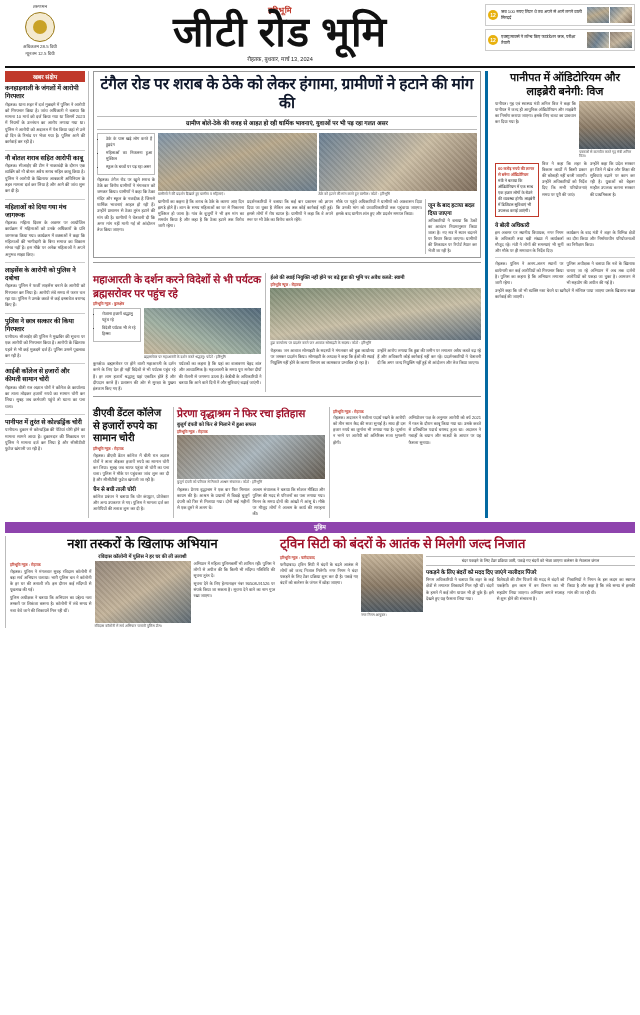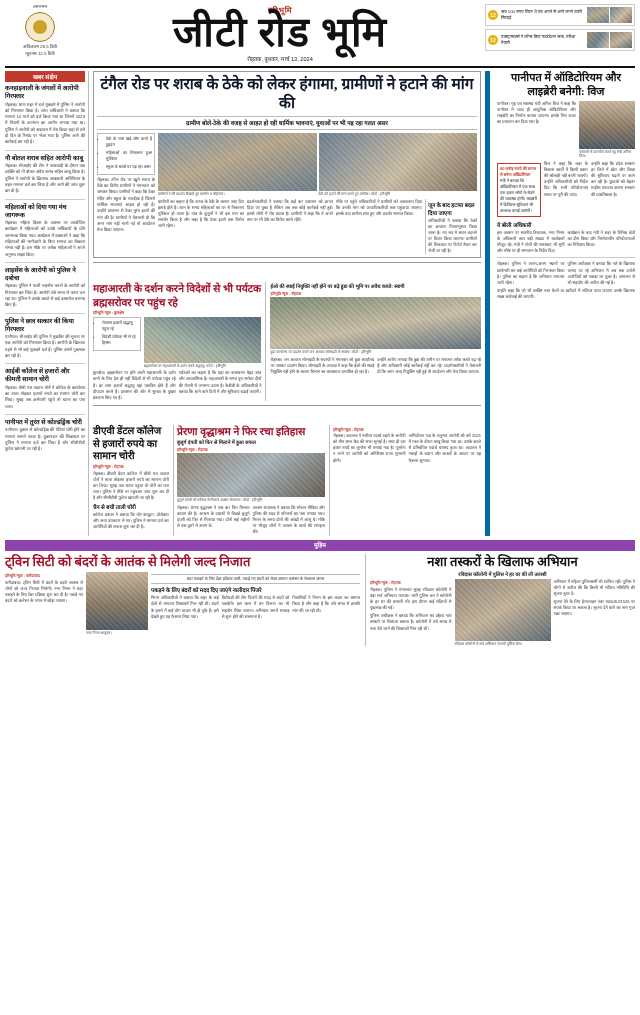--- a/index.html
+++ b/index.html
@@ -40,21 +40,21 @@
     font-size:5px;display:flex;align-items:center;justify-content:center;font-weight:bold;flex:none;
   }
   .promo-txt { font-size:4.3px; line-height:1.45; flex:1; color:#222; }
   .promo-thumbs { display:flex; gap:1px; }
   .promo-thumb { width:22px;height:16px; }
 
   
   .body-wrap { display:flex; gap:4px; margin-top:3px; }
   .col-left { width:84px; flex:none; border-right:1px solid #bbb; padding-right:3px; }
   .col-mid { flex:1; }
-  .col-right { width:150px; flex:none; border-left:5px solid #0369a1; padding-left:7px; }
+  .col-right { width:150px; flex:none; border-left:3px solid #0369a1; padding-left:7px; }
 
   
   .rail-head {
     background:#c0392b;color:#fff;font-size:6px;font-weight:bold;text-align:center;
     padding:1.5px 0;margin-bottom:2px;
   }
   .rail-item { margin-bottom:4px; }
   .rail-title { font-size:6.4px; font-weight:bold; color:#111; line-height:1.25; margin-bottom:1.5px; font-family:"Liberation Serif", serif; }
   .rail-body { font-size:4.2px; line-height:1.5; color:#333; text-align:justify; }
   .rail-sep { border-top:1px solid #ccc; margin:3px 0; }
@@ -75,21 +75,21 @@
   .photo-row { display:flex; gap:2px; }
   .photo { position:relative; overflow:hidden; }
   .caption { font-size:3.6px; color:#444; margin-top:1px; line-height:1.3; }
   .bullets { border:1px solid #bbb; padding:2px; font-size:4px; line-height:1.5; color:#222; }
   .bullets li{ margin:0 0 2px 0; }
   .bullets ul{ margin:0; padding-left:6px; }
   .sub-head { font-size:5.6px; font-weight:bold; color:#111; margin:2px 0 1px; font-family:"Liberation Serif", serif; }
   .txt { font-size:4.1px; line-height:1.5; text-align:justify; color:#333; }
 
   
-  .sec { margin-top:4px; border-top:1px solid #999; padding-top:19px; }
+  .sec { margin-top:4px; border-top:1px solid #999; padding-top:10px; }
   .sec-head {
     font-family:"Liberation Serif", serif; font-weight:bold; color:#a0122b;
     font-size:10.5px; line-height:1.25;
   }
   .sec-head.dark { color:#111; }
   .sec-sub { font-size:5px; font-weight:bold; color:#222; margin-top:1px; }
   .byline { font-size:3.8px; color:#c0392b; font-weight:bold; margin:1.5px 0; }
 
   
   .r-head {
@@ -348,56 +348,56 @@
         <div style="flex:1" class="r-txt">पुलिस अधीक्षक ने बताया कि नशे के खिलाफ चलाए जा रहे अभियान में अब तक दर्जनों आरोपियों को पकड़ा जा चुका है। आमजन से भी सहयोग की अपील की गई है।</div>
       </div>
       <div class="r-txt" style="margin-top:2px">उन्होंने कहा कि जो भी व्यक्ति नशा बेचने या खरीदने में संलिप्त पाया जाएगा उसके खिलाफ सख्त कार्रवाई की जाएगी।</div>
     </div>
   </div>
 
   <div class="strip">मुहिम</div>
 
   <div style="display:flex;gap:5px;margin-top:3px">
 
-    <div style="flex:1.05">
-      <div class="bot-head">ट्विन सिटी को बंदरों के आतंक से मिलेगी जल्द निजात</div>
-      <div style="display:flex;gap:3px;margin-top:2px">
-        <div style="width:78px">
-          <div class="byline">हरिभूमि न्यूज : फरीदाबाद</div>
-          <div class="txt">फरीदाबाद। ट्विन सिटी में बंदरों के बढ़ते आतंक से लोगों को जल्द निजात मिलेगी। नगर निगम ने बंदर पकड़ने के लिए टेंडर प्रक्रिया शुरू कर दी है। पकड़े गए बंदरों को कलेसर के जंगल में छोड़ा जाएगा।</div>
-        </div>
-        <div style="width:62px">
-          <div class="photo portrait noise" style="height:58px"></div>
-          <div class="caption">नगर निगम आयुक्त।</div>
-        </div>
-        <div style="flex:1">
-          <div class="mini-note">बंदर पकड़ने के लिए टेंडर प्रक्रिया जारी, पकड़े गए बंदरों को भेजा जाएगा कलेसर के मेवलाल जंगल</div>
-          <div class="sub-head">पकड़ने के लिए बंदरों को मदद दिए जाएंगे नालीदार पिंजरे</div>
-          <div style="display:flex;gap:3px">
-            <div style="flex:1" class="txt">निगम अधिकारियों ने बताया कि शहर के कई क्षेत्रों से लगातार शिकायतें मिल रही थीं। बंदरों के हमले में कई लोग घायल भी हो चुके हैं। इसे देखते हुए यह फैसला लिया गया।</div>
-            <div style="flex:1" class="txt">विशेषज्ञों की टीम पिंजरों की मदद से बंदरों को पकड़ेगी। इस काम में वन विभाग का भी सहयोग लिया जाएगा। अभियान अगले सप्ताह से शुरू होने की संभावना है।</div>
-            <div style="flex:1" class="txt">निवासियों ने निगम के इस कदम का स्वागत किया है और कहा है कि लंबे समय से इसकी मांग की जा रही थी।</div>
-          </div>
-        </div>
-      </div>
-    </div>
-
     <div style="width:270px;border-left:1px solid #bbb;padding-left:4px">
       <div class="bot-head dark" style="color:#111;text-align:center">नशा तस्करों के खिलाफ अभियान</div>
       <div class="sec-sub" style="text-align:center">रविदास कॉलोनी में पुलिस ने हर घर की ली तलाशी</div>
       <div style="display:flex;gap:3px;margin-top:2px">
         <div style="flex:1">
           <div class="byline">हरिभूमि न्यूज : रोहतक</div>
           <div class="txt">रोहतक। पुलिस ने मंगलवार सुबह रविदास कॉलोनी में बड़ा सर्च अभियान चलाया। भारी पुलिस बल ने कॉलोनी के हर घर की तलाशी ली। इस दौरान कई संदिग्धों से पूछताछ की गई।</div>
           <div class="txt" style="margin-top:2px">पुलिस अधीक्षक ने बताया कि अभियान का उद्देश्य नशा तस्करों पर शिकंजा कसना है। कॉलोनी में लंबे समय से नशा बेचे जाने की शिकायतें मिल रही थीं।</div>
         </div>
         <div style="width:96px">
           <div class="photo ph ph-b noise" style="height:62px"></div>
           <div class="caption">रविदास कॉलोनी में सर्च अभियान चलाती पुलिस टीम।</div>
         </div>
         <div style="flex:1">
           <div class="txt">अभियान में महिला पुलिसकर्मी भी शामिल रहीं। पुलिस ने लोगों से अपील की कि किसी भी संदिग्ध गतिविधि की सूचना तुरंत दें।</div>
           <div class="txt" style="margin-top:2px">सूचना देने के लिए हेल्पलाइन नंबर 90508-91526 पर संपर्क किया जा सकता है। सूचना देने वाले का नाम गुप्त रखा जाएगा।</div>
         </div>
       </div>
     </div>
+
+    <div style="flex:1.05">
+      <div class="bot-head">ट्विन सिटी को बंदरों के आतंक से मिलेगी जल्द निजात</div>
+      <div style="display:flex;gap:3px;margin-top:2px">
+        <div style="width:78px">
+          <div class="byline">हरिभूमि न्यूज : फरीदाबाद</div>
+          <div class="txt">फरीदाबाद। ट्विन सिटी में बंदरों के बढ़ते आतंक से लोगों को जल्द निजात मिलेगी। नगर निगम ने बंदर पकड़ने के लिए टेंडर प्रक्रिया शुरू कर दी है। पकड़े गए बंदरों को कलेसर के जंगल में छोड़ा जाएगा।</div>
+        </div>
+        <div style="width:62px">
+          <div class="photo portrait noise" style="height:58px"></div>
+          <div class="caption">नगर निगम आयुक्त।</div>
+        </div>
+        <div style="flex:1">
+          <div class="mini-note">बंदर पकड़ने के लिए टेंडर प्रक्रिया जारी, पकड़े गए बंदरों को भेजा जाएगा कलेसर के मेवलाल जंगल</div>
+          <div class="sub-head">पकड़ने के लिए बंदरों को मदद दिए जाएंगे नालीदार पिंजरे</div>
+          <div style="display:flex;gap:3px">
+            <div style="flex:1" class="txt">निगम अधिकारियों ने बताया कि शहर के कई क्षेत्रों से लगातार शिकायतें मिल रही थीं। बंदरों के हमले में कई लोग घायल भी हो चुके हैं। इसे देखते हुए यह फैसला लिया गया।</div>
+            <div style="flex:1" class="txt">विशेषज्ञों की टीम पिंजरों की मदद से बंदरों को पकड़ेगी। इस काम में वन विभाग का भी सहयोग लिया जाएगा। अभियान अगले सप्ताह से शुरू होने की संभावना है।</div>
+            <div style="flex:1" class="txt">निवासियों ने निगम के इस कदम का स्वागत किया है और कहा है कि लंबे समय से इसकी मांग की जा रही थी।</div>
+          </div>
+        </div>
+      </div>
+    </div>
   </div>
 </div>
 
 </body></html>

